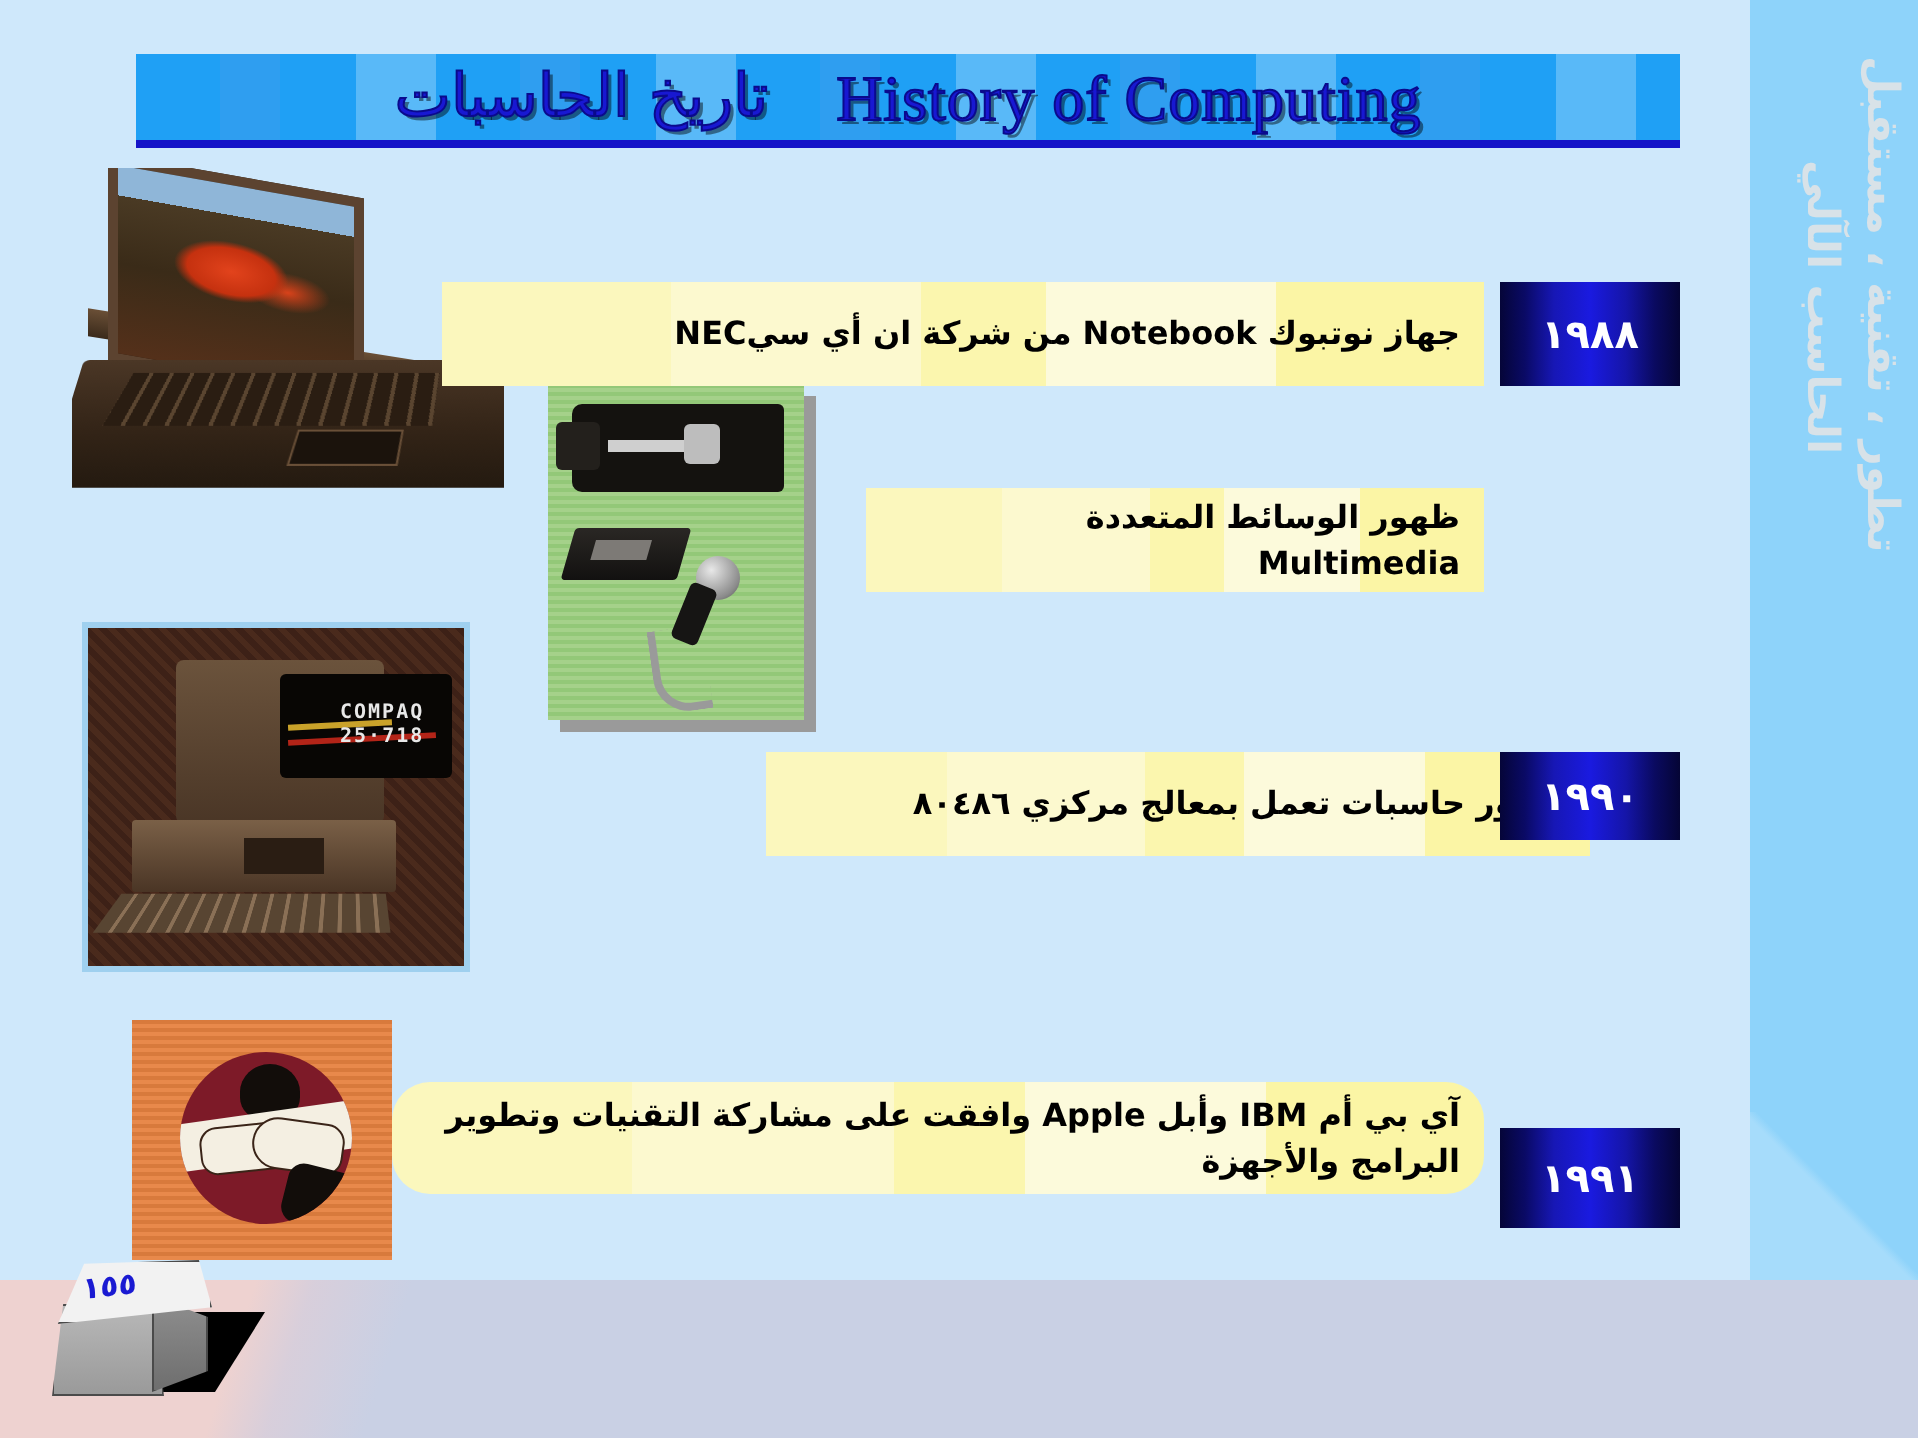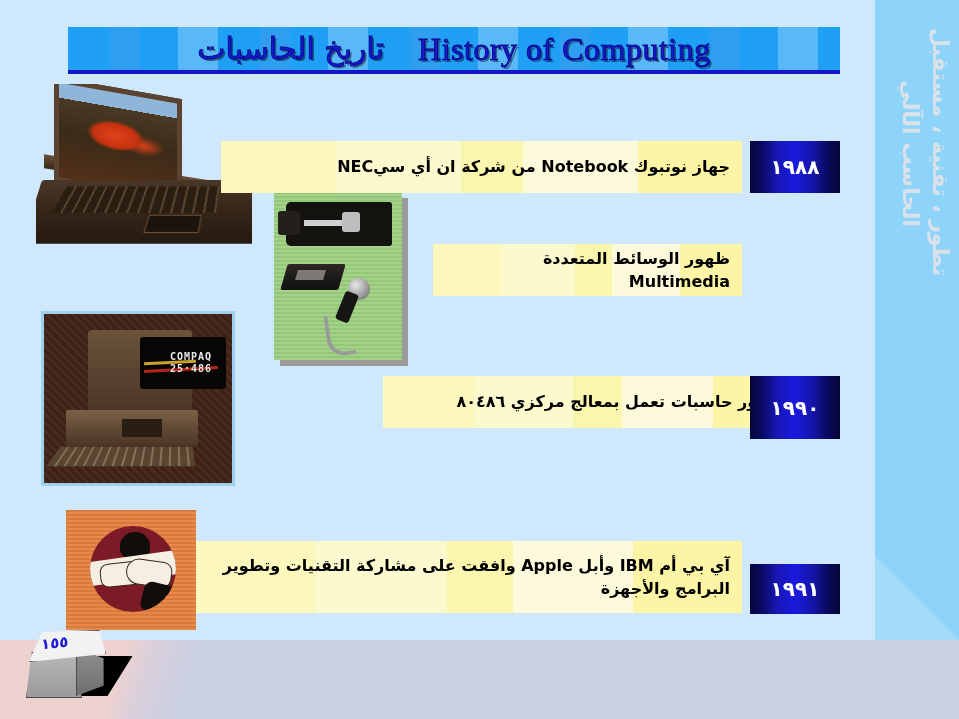--- a/index.html
+++ b/index.html
@@ -419,21 +419,21 @@
     <div class="mm-mic-cord"></div>
   </div>
 
   <div class="pic pic-compaq">
     <div class="cq-monitor">
       <div class="cq-crt">
         <div class="cq-stripe-y"></div>
         <div class="cq-stripe-r"></div>
         <div class="cq-logo">
           <span>COMPAQ</span><br>
-          <span>486·25</span>
+          <span>718·25</span>
         </div>
       </div>
     </div>
     <div class="cq-case"></div>
     <div class="cq-keyboard"></div>
   </div>
 
   <div class="pic pic-hand">
     <div class="hs-circle">
       <div class="hs-head"></div>
@@ -449,23 +449,23 @@
   </div>
   <div class="year-badge" style="left:750px; top:141px; width:90px; height:52px;">١٩٨٨</div>
 
   <div class="band" style="left:433px; top:244px; width:309px; height:52px;">
     <div class="band-text">ظهور الوسائط المتعددة Multimedia</div>
   </div>
 
   <div class="band" style="left:383px; top:376px; width:412px; height:52px;">
     <div class="band-text">ظهور حاسبات تعمل بمعالج مركزي ٨٠٤٨٦</div>
   </div>
-  <div class="year-badge" style="left:750px; top:376px; width:90px; height:63px;">١٩٩٠</div>
-
-  <div class="band" style="left:196px; top:541px; width:546px; height:72px;">
+  <div class="year-badge" style="left:750px; top:376px; width:90px; height:44px;">١٩٩٠</div>
+
+  <div class="band" style="left:196px; top:541px; width:546px; height:56px;border-radius:19px;">
     <div class="band-text">آي بي أم IBM وأبل Apple وافقت على مشاركة التقنيات وتطوير البرامج والأجهزة</div>
   </div>
   <div class="year-badge" style="left:750px; top:564px; width:90px; height:50px;">١٩٩١</div>
 
   <div class="keycap">
     <div class="keycap-shadow"></div>
     <div class="keycap-front"></div>
     <div class="keycap-side"></div>
     <div class="keycap-top">
       <div class="keycap-num">١٥٥</div>

